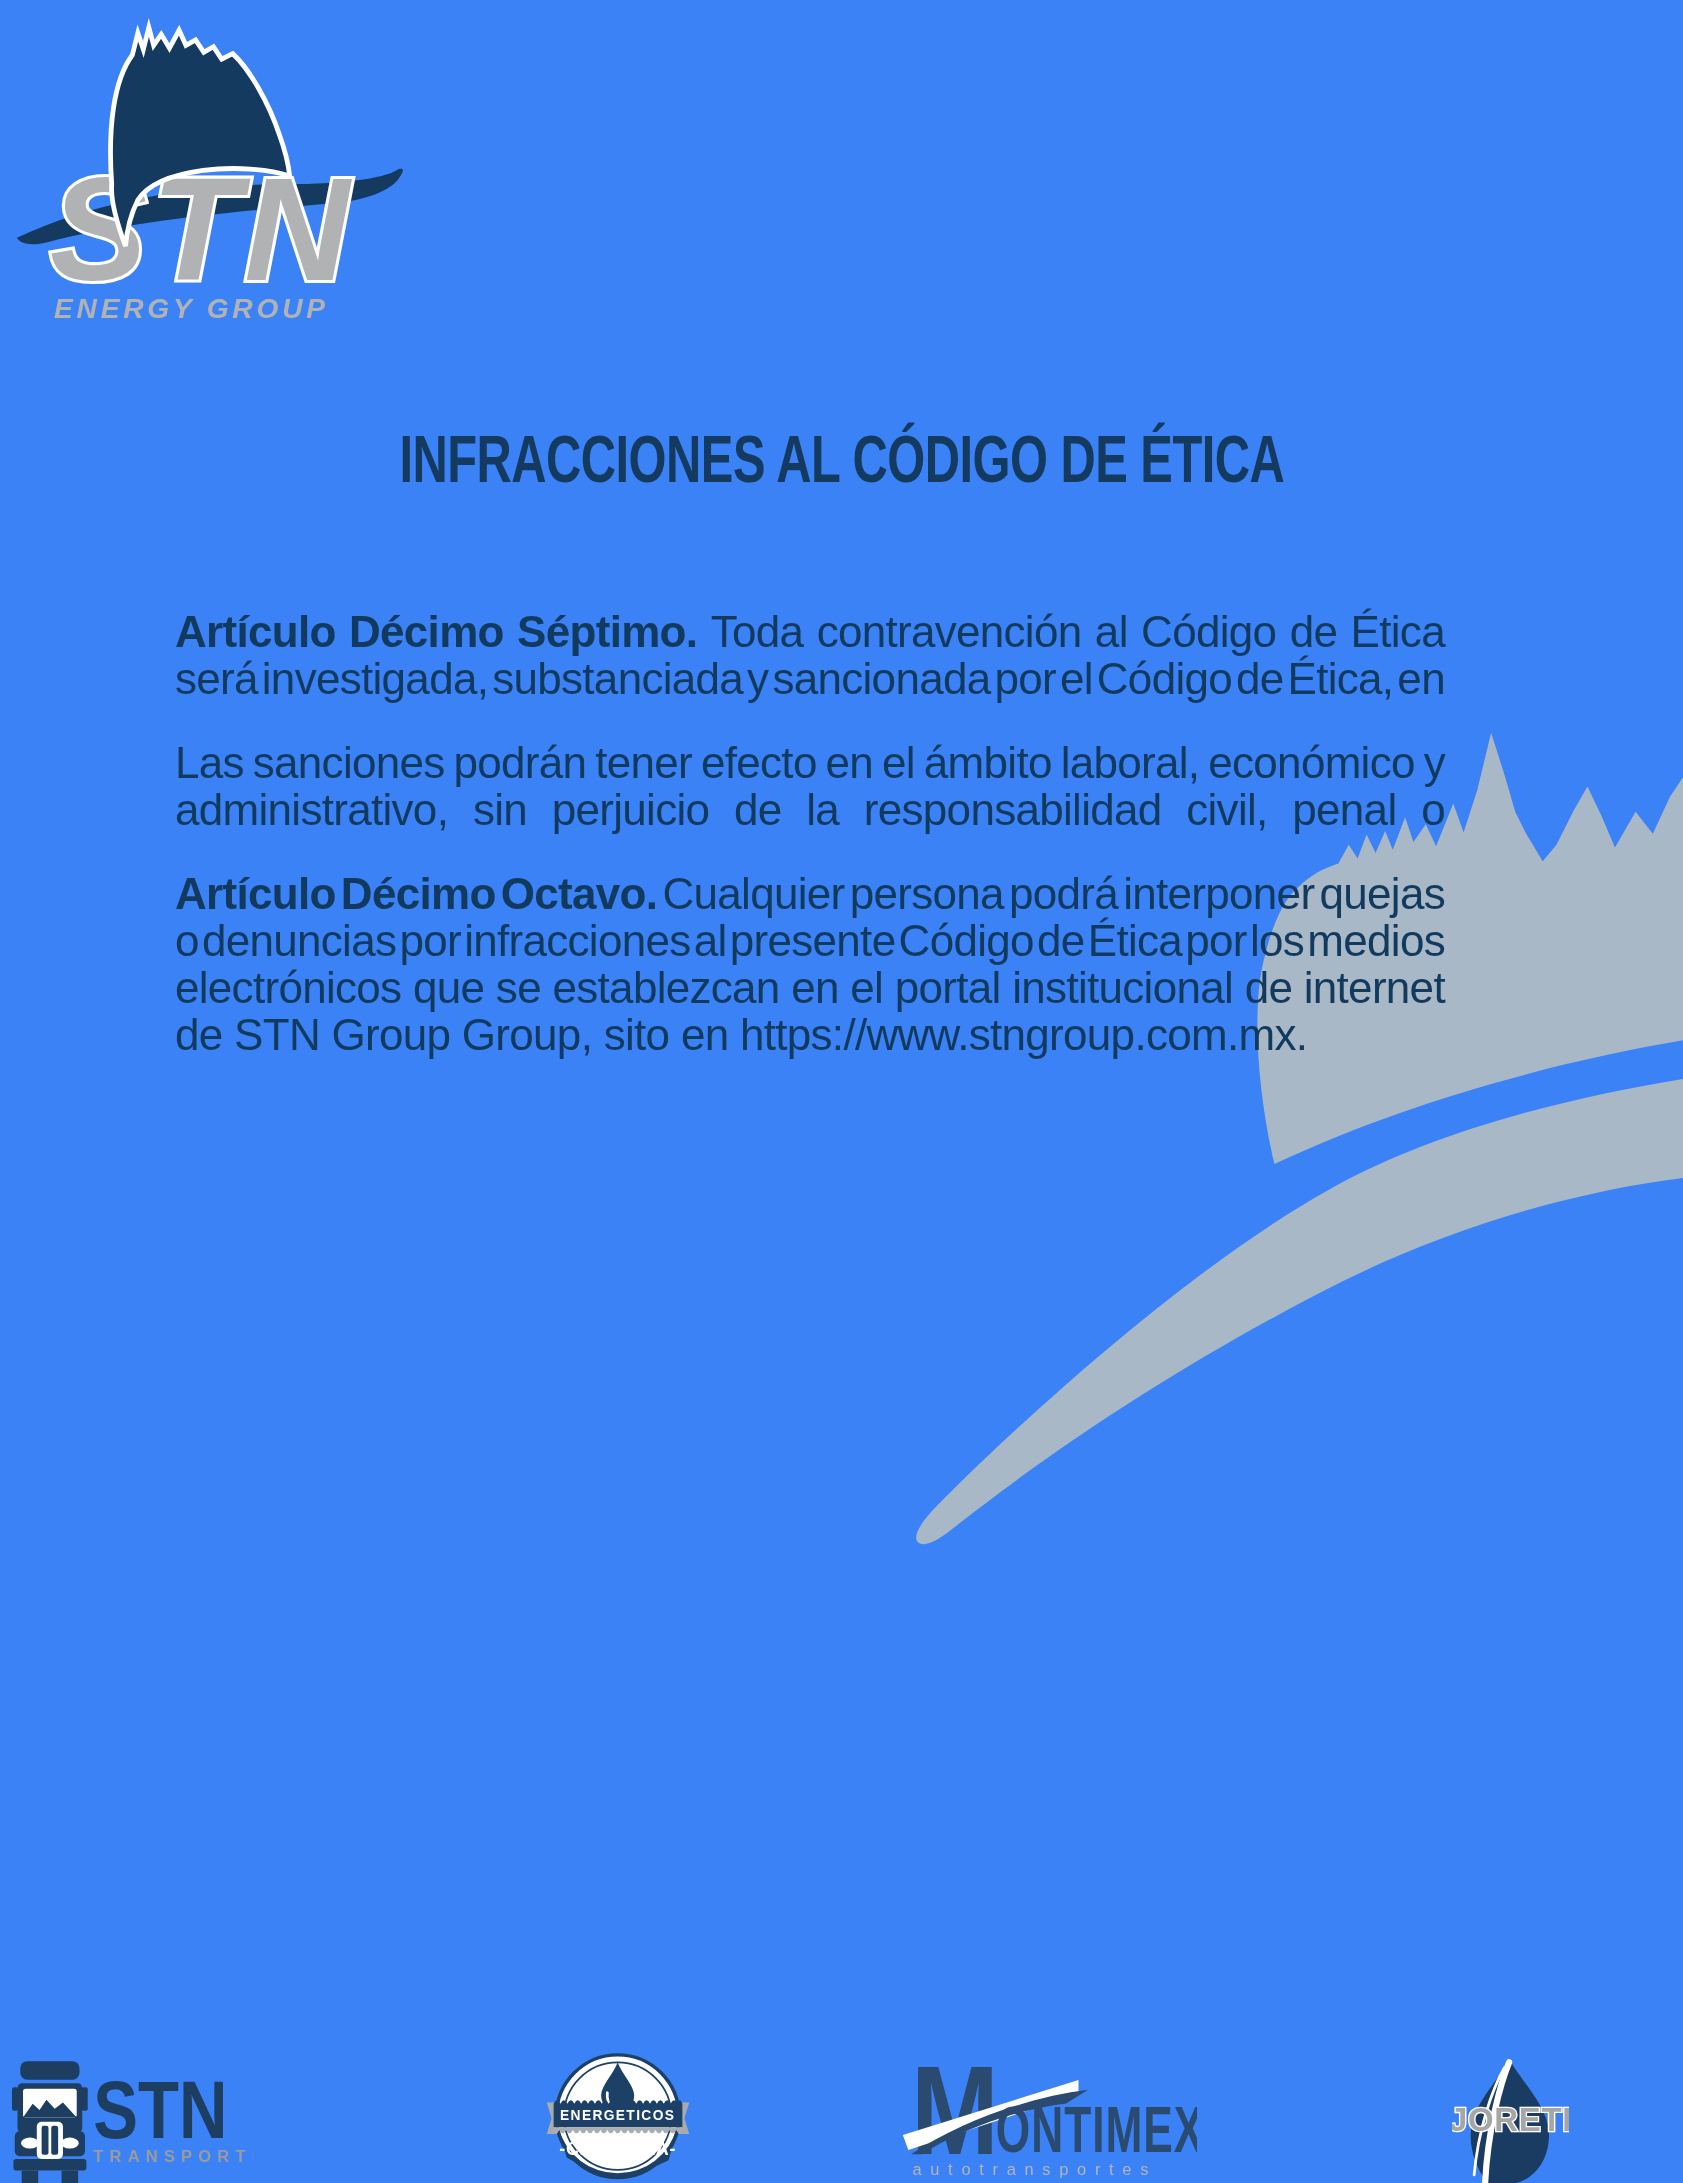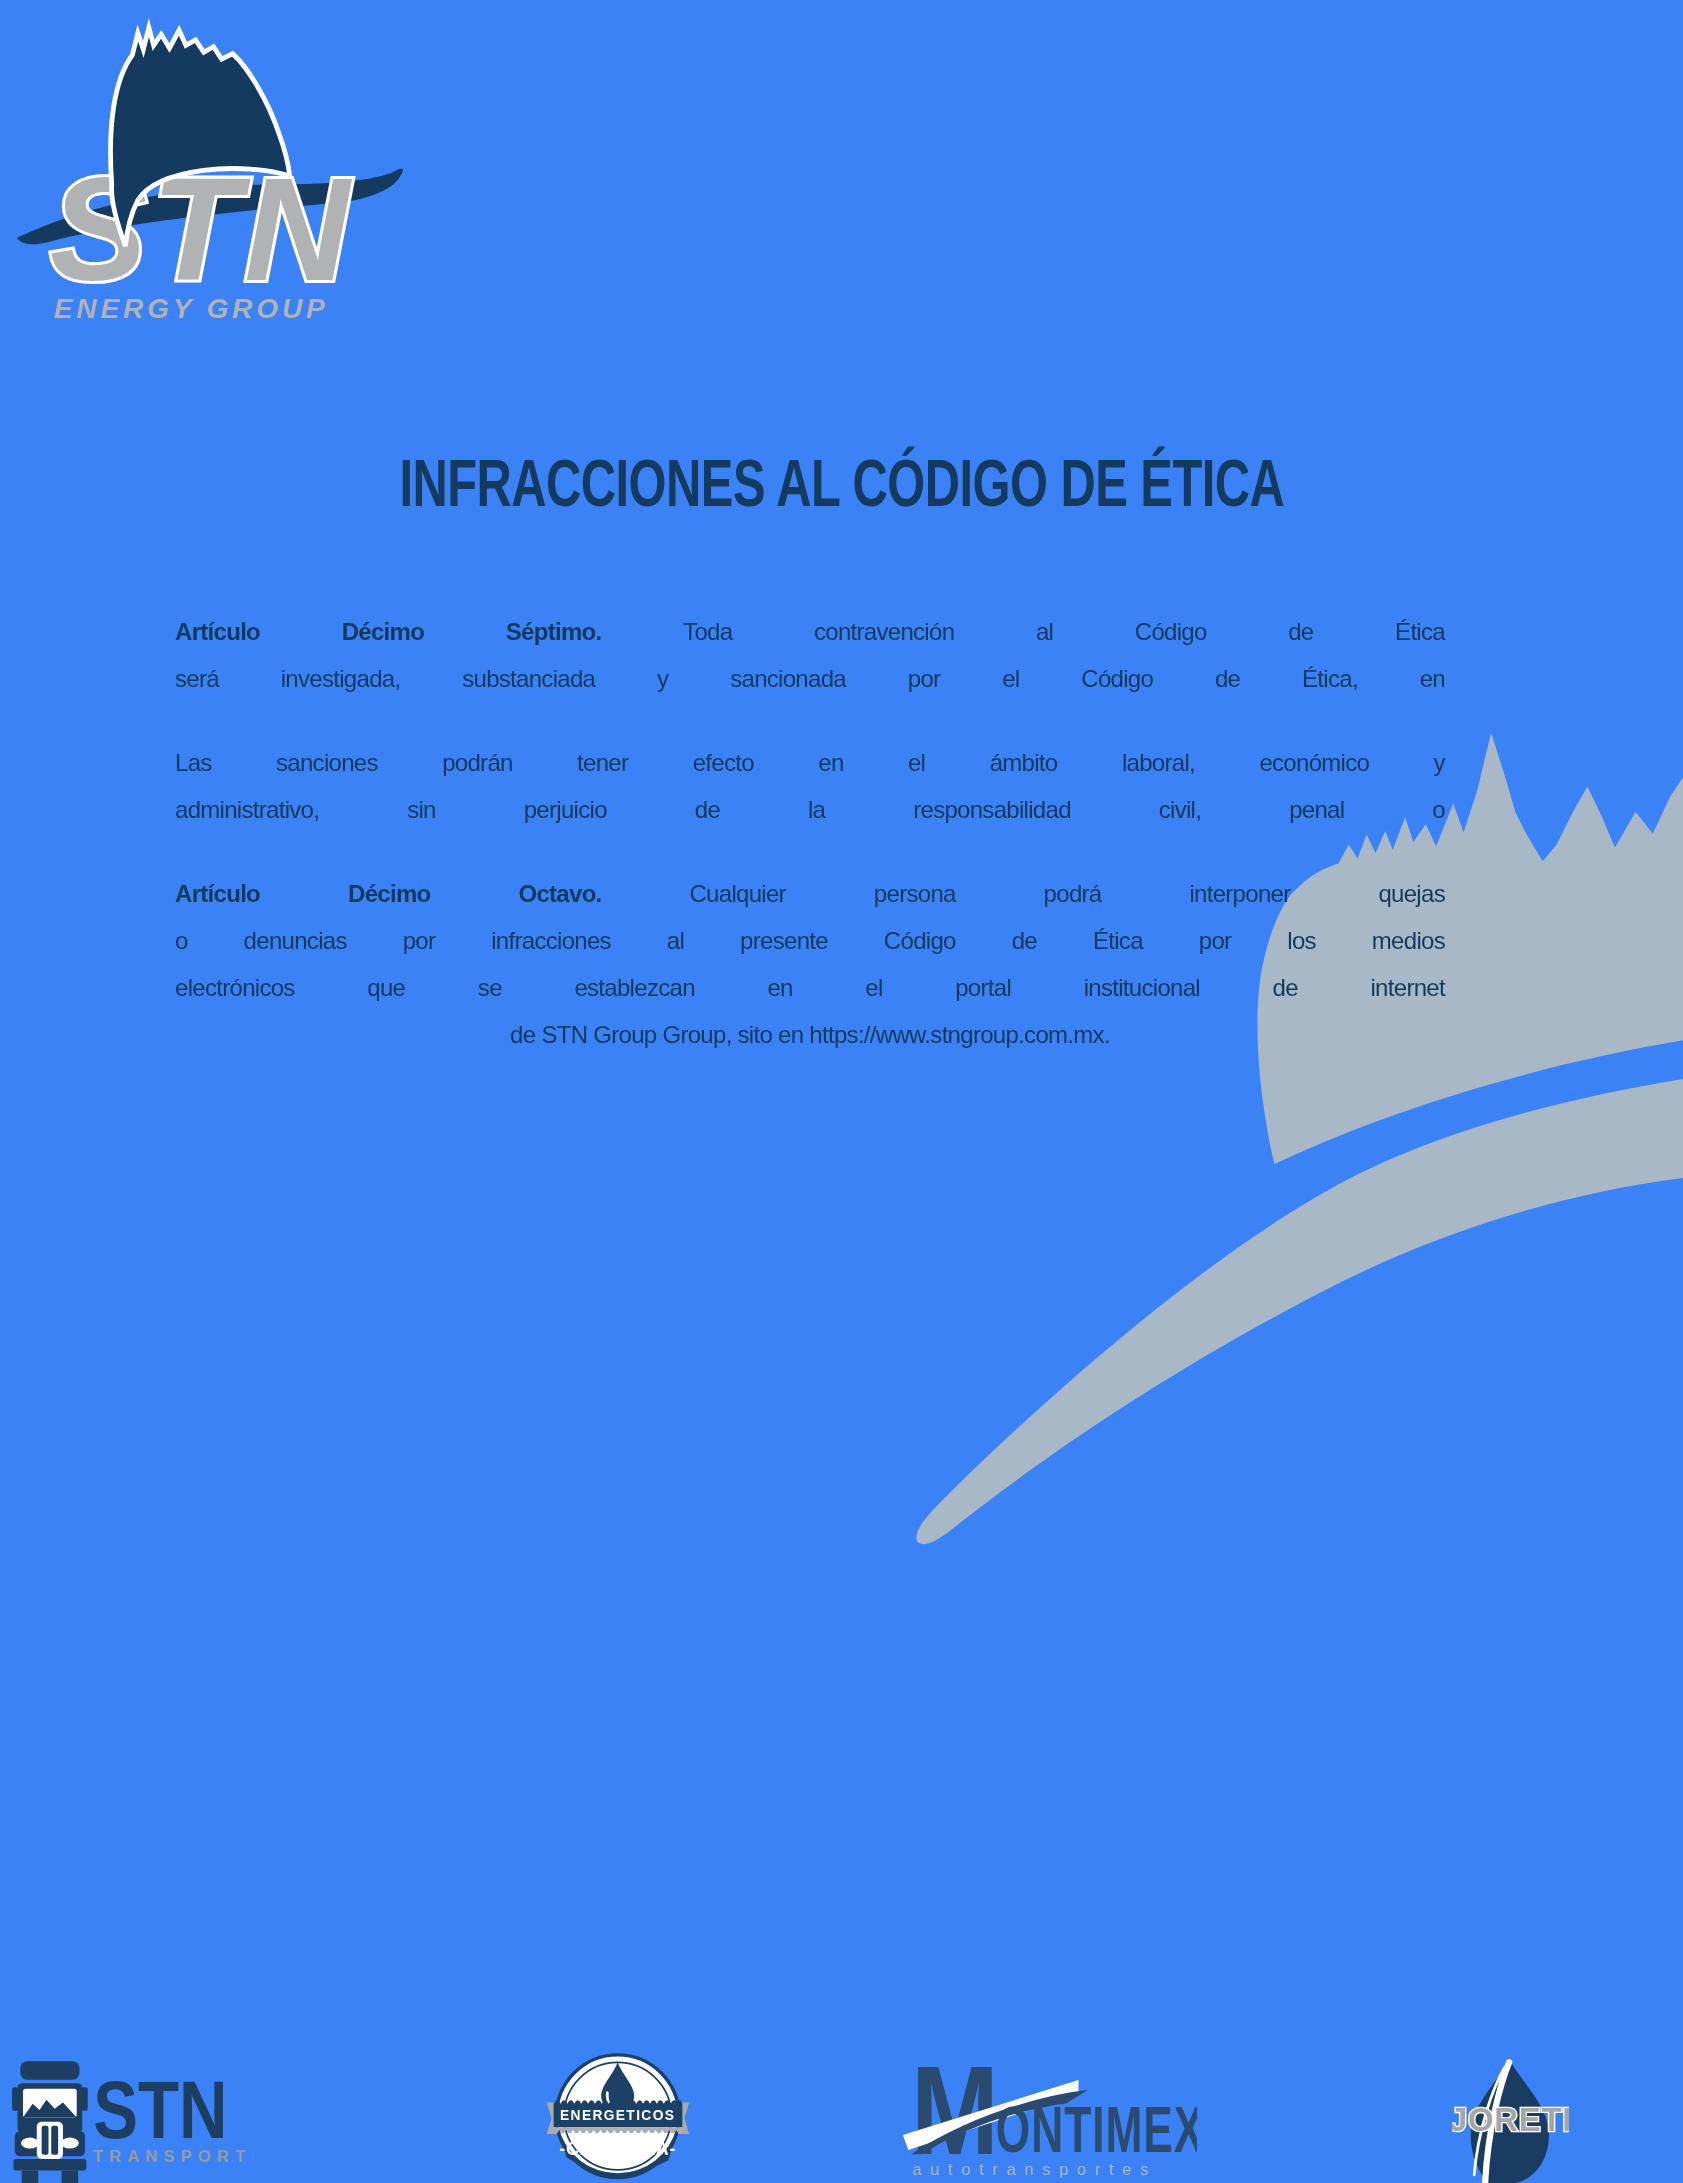--- a/index.html
+++ b/index.html
@@ -14,34 +14,34 @@
 
   
   #watermark{position:absolute;left:0;top:0;width:1684px;height:2183px;}
 
   
   #header-logo{position:absolute;left:6.9px;top:11px;width:406px;height:323px;}
 
   
   .title-wrap{
     position:absolute;top:421px;left:0;width:1684px;
-    text-align:center;white-space:nowrap;margin-top:24px;
+    text-align:center;white-space:nowrap;
   }
   .title-text{
     display:inline-block;
     font-size:66px;font-weight:bold;letter-spacing:-0.7px;
     color:#153a60;
     transform:scaleX(0.74);transform-origin:50% 50%;
   }
 
   
   .article{
     position:absolute;left:175px;top:608px;width:1270px;
     color:#123a5f;
-    font-size:24px;letter-spacing:-0.7px;text-align:center;
+    font-size:44px;letter-spacing:-0.7px;
   }
   .paragraph{margin-bottom:37px;}
   .line{height:47px;line-height:47px;white-space:nowrap;}
   .line.just{display:flex;justify-content:space-between;align-items:baseline;}
   .line .bold{font-weight:bold;}
 
   
   #logo-stn-transporte{position:absolute;left:12.4px;top:2057px;width:241px;height:126px;}
   #logo-energeticos{position:absolute;left:544px;top:2050px;width:148px;height:133px;}
   #logo-montimex{position:absolute;left:901px;top:2054px;width:296px;height:129px;}

